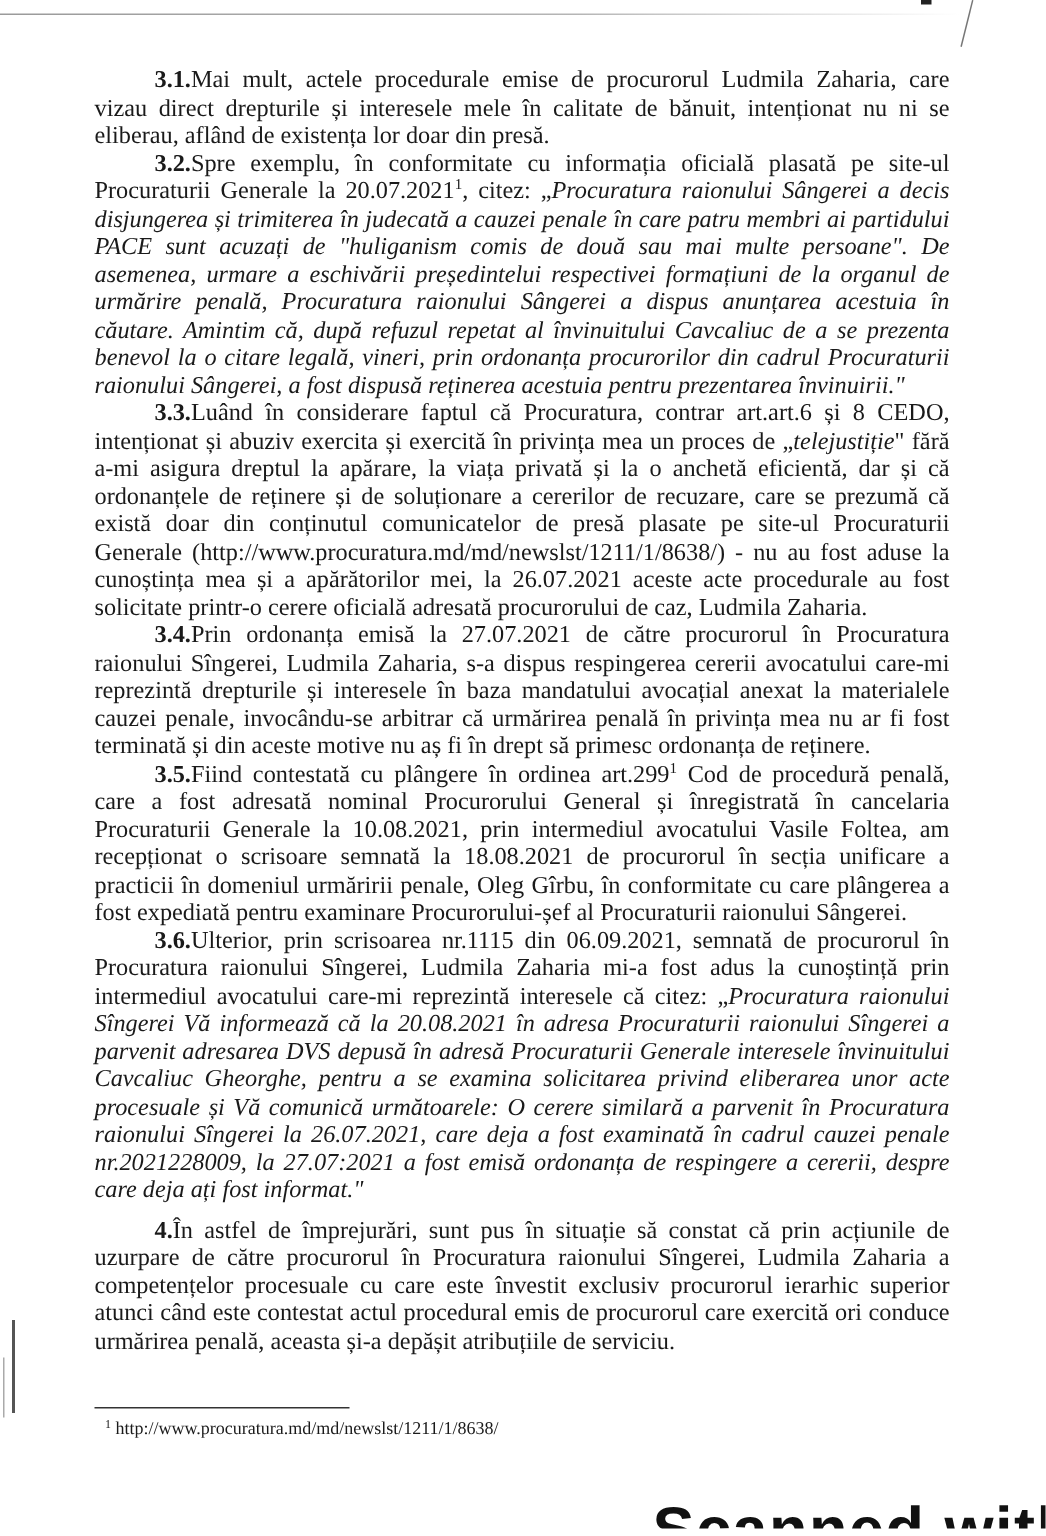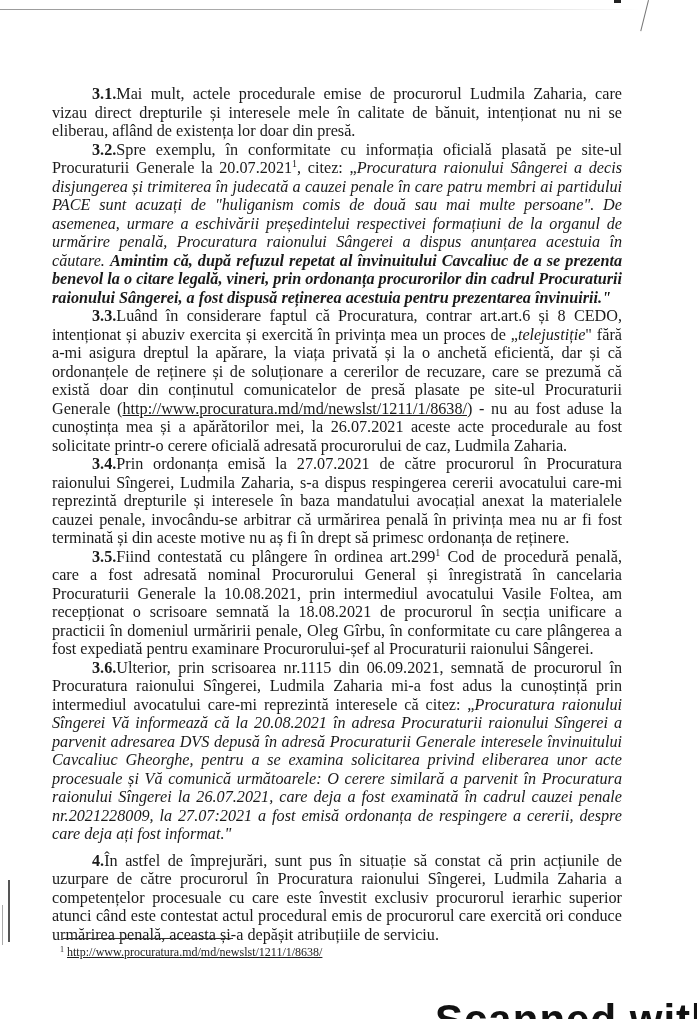--- a/index.html
+++ b/index.html
@@ -22,37 +22,36 @@
   }
   .left-margin-mark {
     position: absolute; left: 8px; top: 880px; width: 2px; height: 62px;
     background: #555;
   }
   .left-margin-mark2 {
     position: absolute; left: 2px; top: 905px; width: 1px; height: 40px;
     background: #aaa;
   }
   .doc {
-    position: absolute; left: 52px; top: 44px; width: 570px;
+    position: absolute; left: 63px; top: 44px; width: 570px;
     font-size: 16.2px; line-height: 18.5px;
     text-align: justify;
-    margin-top: 41px;
   }
   .para { margin: 0; text-indent: 40px; }
   .para b.num { font-weight: bold; }
   .gap { height: 8px; }
   i { }
-  .bi { font-weight: bold; font-style: italic; }
-  .link { text-decoration: underline; }
+  .bi { font-weight: normal; font-style: italic; }
+  .link { }
   sup { font-size: 10px; line-height: 0; vertical-align: 6px; }
   .fn-rule {
     position: absolute; left: 63px; top: 938px; width: 170px; height: 1px; background: #333;
   }
   .footnote {
-    position: absolute; left: 60px; top: 945px;
+    position: absolute; left: 70px; top: 945px;
     font-size: 12px; line-height: 14px;
   }
   .footnote sup { font-size: 8px; vertical-align: 4px; }
   .watermark {
     position: absolute; left: 435px; top: 985px; width: 262px; height: 39px; overflow: hidden;
     font-family: "Liberation Sans", "DejaVu Sans", sans-serif; font-weight: bold;
     font-size: 42px; line-height: 42px; color: #111; white-space: nowrap; letter-spacing: 1px;
   }
   .watermark span { position: relative; top: 0; }
   .watermark .clip { display: inline-block; height: 20px; overflow: hidden; vertical-align: top; margin-top: 14px; }

